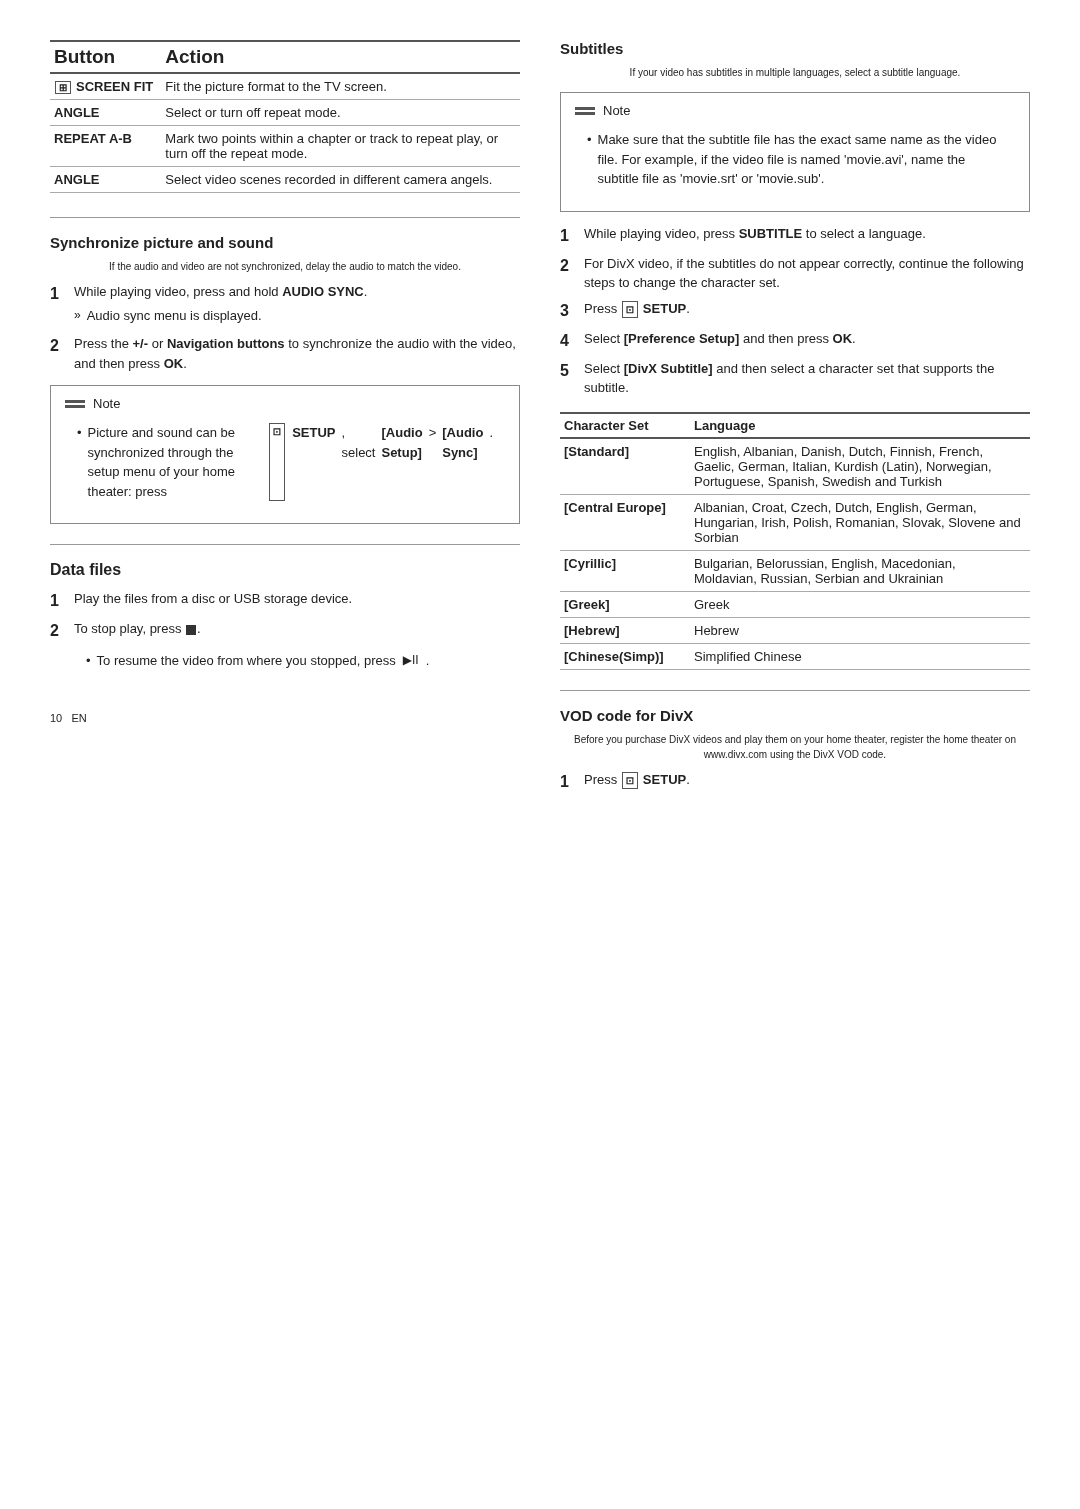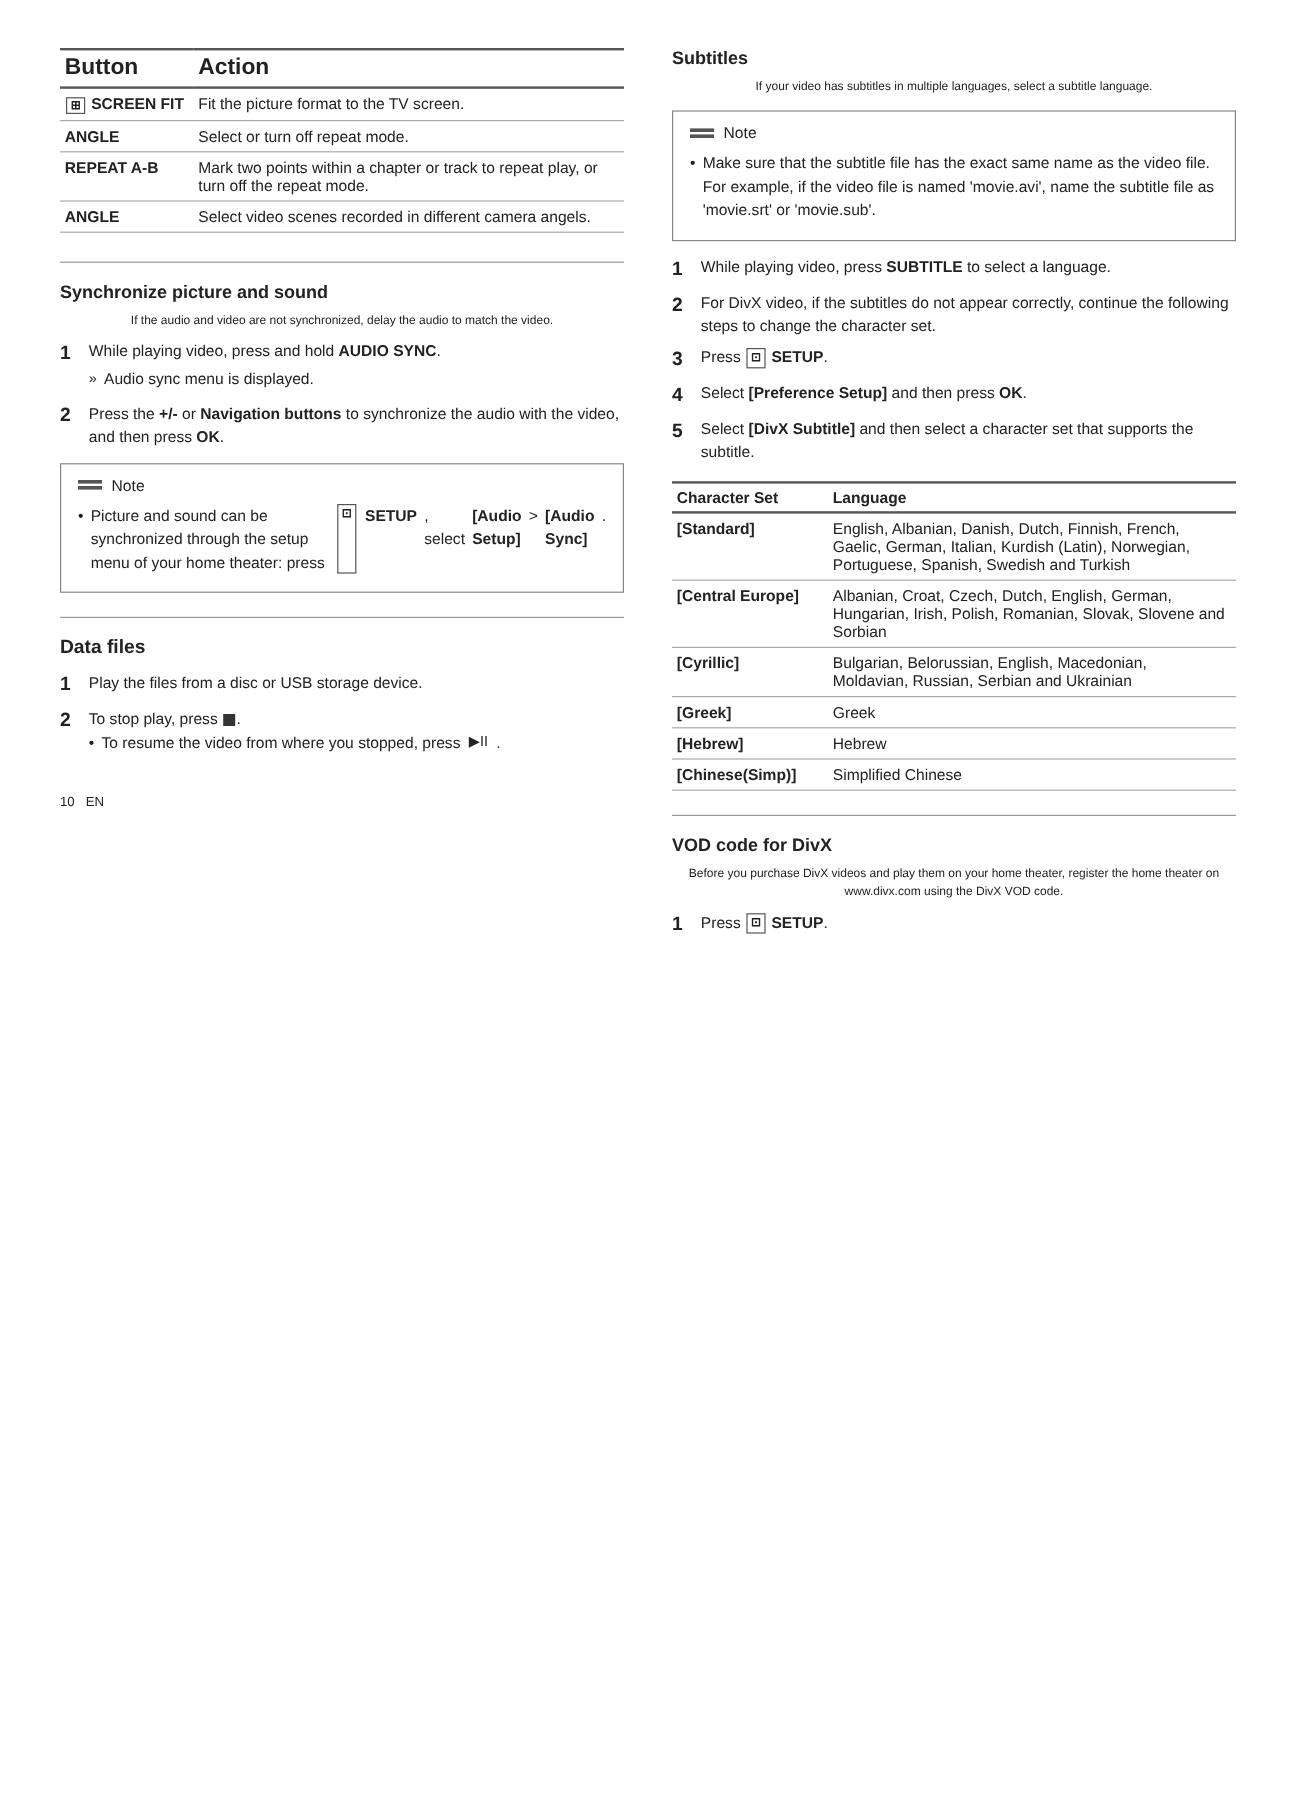--- a/index.html
+++ b/index.html
@@ -106,21 +106,21 @@
       margin-bottom: 3px;
     }
     .sub-list li::before {
       content: '»';
       font-size: 12px;
     }
     
     ul.bullets {
       list-style: none;
       padding: 0;
-      margin: 0;
+      margin: 12px;
     }
     ul.bullets li {
       display: flex;
       gap: 6px;
       font-size: 13px;
       line-height: 1.5;
       margin-bottom: 5px;
     }
     ul.bullets li::before {
       content: '•';

